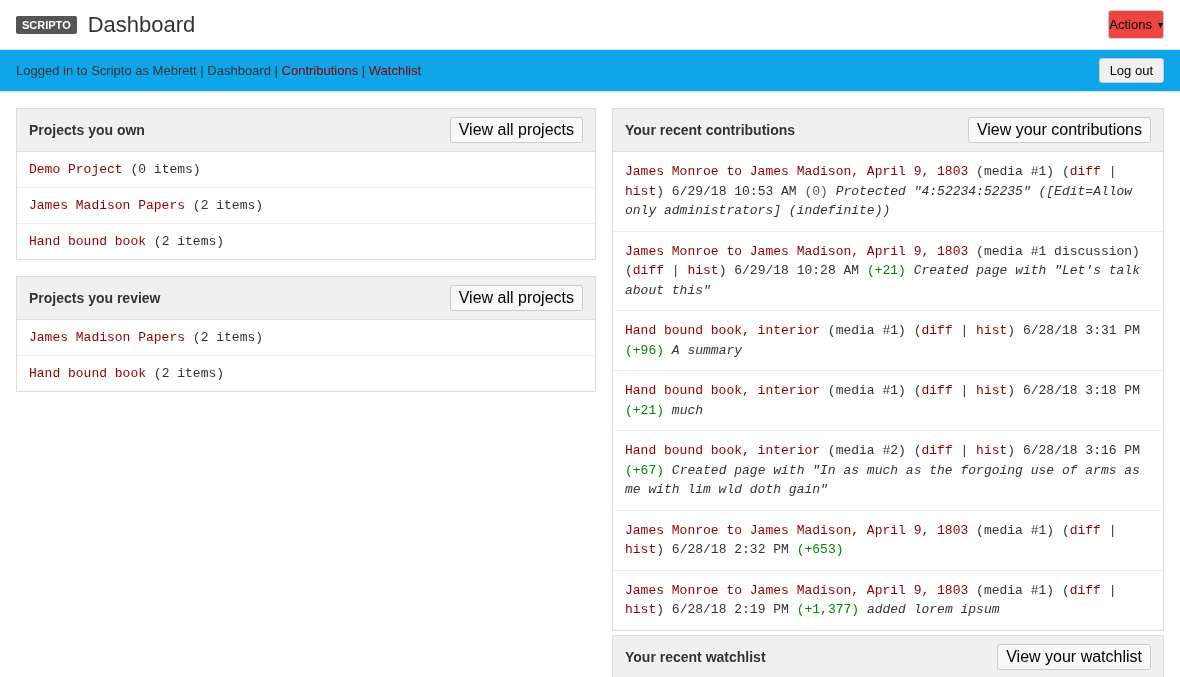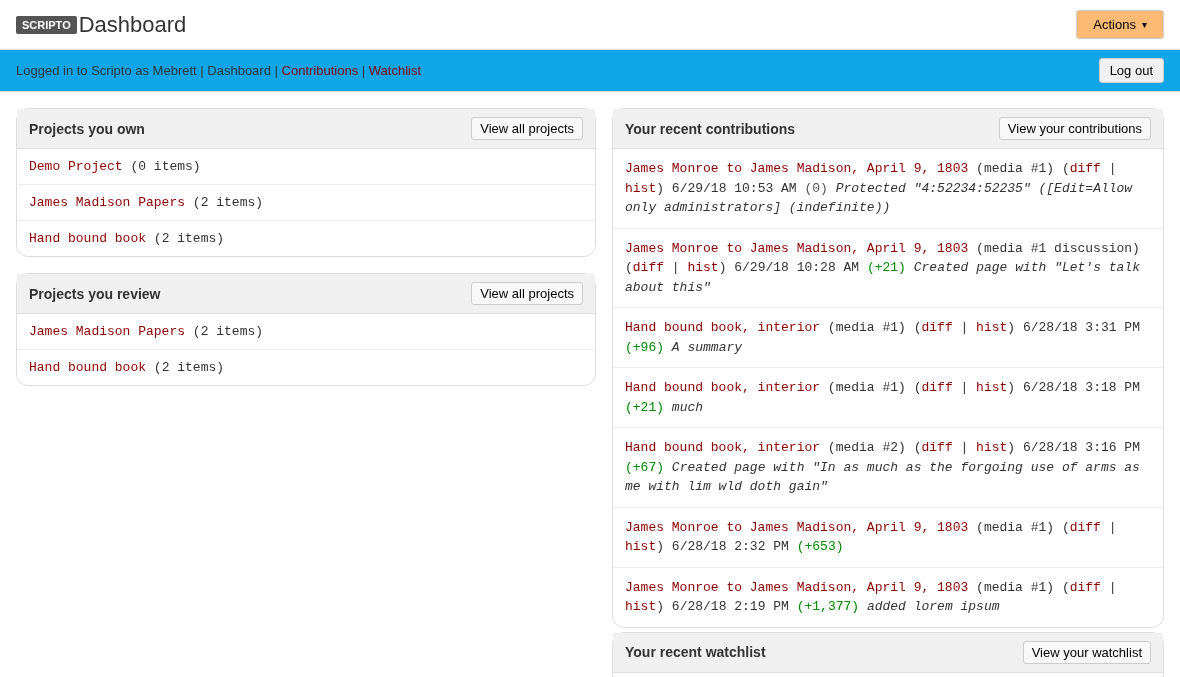--- a/index.html
+++ b/index.html
@@ -10,40 +10,40 @@
       display: flex;
       align-items: center;
       justify-content: space-between;
       padding: 10px 16px;
       border-bottom: 1px solid #ddd;
       background: #fff;
     }
     .header-left {
       display: flex;
       align-items: center;
-      gap: 2px;
+      gap: 11px;
     }
     .scripto-badge {
       background: #555;
       color: #fff;
       font-size: 11px;
       font-weight: bold;
       padding: 3px 6px;
       border-radius: 2px;
     }
     .page-title {
       font-size: 22px;
       font-weight: normal;
       color: #333;
     }
     .actions-btn {
-      background: #fdba74;
+      background: #ef4444;
       border: 1px solid #ccc;
       border-radius: 3px;
-      padding: 6px 16px;
+      padding: 6px 0;
       cursor: pointer;
       font-size: 13px;
       display: flex;
       align-items: center;
       gap: 6px;
     }
 
     
     .breadcrumb-bar {
       display: flex;
@@ -88,42 +88,42 @@
     .right-col {
       flex: 1;
       display: flex;
       flex-direction: column;
       gap: 4px;
     }
 
     
     .panel {
       border: 1px solid #ddd;
-      border-radius: 12px;
+      border-radius: 0;
     }
     .panel-header {
       display: flex;
       align-items: center;
       justify-content: space-between;
       padding: 8px 12px;
       background: #f0f0f0;
       border-bottom: 1px solid #ddd;
     }
     .panel-header-title {
       font-size: 14px;
       font-weight: bold;
       color: #333;
     }
     .panel-btn {
       background: #f8f8f8;
       border: 1px solid #ccc;
       border-radius: 3px;
       padding: 3px 8px;
       cursor: pointer;
-      font-size: 13px;
+      font-size: 16px;
     }
 
     .panel-body {
       padding: 0;
       font-family: Liberation Mono, monospace;
     }
     .panel-item {
       padding: 10px 12px;
       border-bottom: 1px solid #eee;
     }

